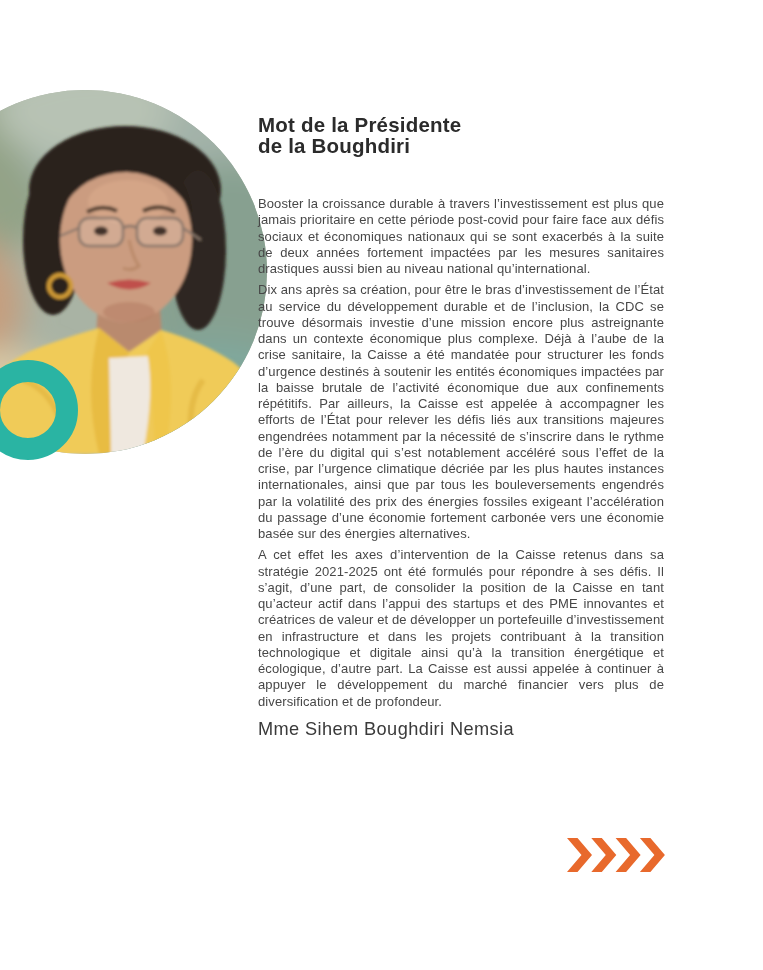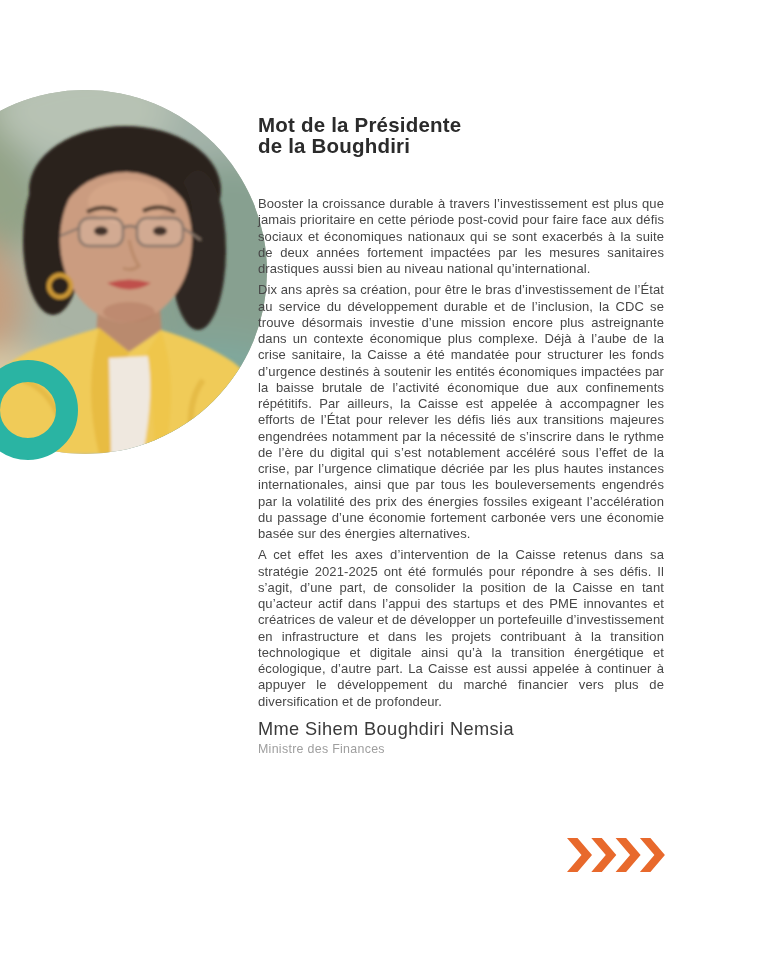--- a/index.html
+++ b/index.html
@@ -176,21 +176,20 @@
   </h1>
 
   <div class="body-copy">
     <p>Booster la croissance durable à travers l’investissement est plus que jamais prioritaire en cette période post-covid pour faire face aux défis sociaux et économiques nationaux qui se sont exacerbés à la suite de deux années fortement impactées par les mesures sanitaires drastiques aussi bien au niveau national qu’international.</p>
     <p>Dix ans après sa création, pour être le bras d’investissement de l’État au service du développement durable et de l’inclusion, la CDC se trouve désormais investie d’une mission encore plus astreignante dans un contexte économique plus complexe. Déjà à l’aube de la crise sanitaire, la Caisse a été mandatée pour structurer les fonds d’urgence destinés à soutenir les entités économiques impactées par la baisse brutale de l’activité économique due aux confinements répétitifs. Par ailleurs, la Caisse est appelée à accompagner les efforts de l’État pour relever les défis liés aux transitions majeures engendrées notamment par la nécessité de s’inscrire dans le rythme de l’ère du digital qui s’est notablement accéléré sous l’effet de la crise, par l’urgence climatique décriée par les plus hautes instances internationales, ainsi que par tous les bouleversements engendrés par la volatilité des prix des énergies fossiles exigeant l’accélération du passage d’une économie fortement carbonée vers une économie basée sur des énergies alternatives.</p>
     <p>A cet effet les axes d’intervention de la Caisse retenus dans sa stratégie 2021-2025 ont été formulés pour répondre à ses défis. Il s’agit, d’une part, de consolider la position de la Caisse en tant qu’acteur actif dans l’appui des startups et des PME innovantes et créatrices de valeur et de développer un portefeuille d’investissement en infrastructure et dans les projets contribuant à la transition technologique et digitale ainsi qu’à la transition énergétique et écologique, d’autre part. La Caisse est aussi appelée à continuer à appuyer le développement du marché financier vers plus de diversification et de profondeur.</p>
   </div>
 
   <div class="signature">
     <div class="sig-name">Mme Sihem Boughdiri Nemsia</div>
-    <div class="sig-role">Ministre des Finances</div>
   </div>
 
   <div class="chevrons">
     <svg viewBox="0 0 98 36" width="98" height="36" xmlns="http://www.w3.org/2000/svg">
       <g fill="#e8692c">
         <path d="M0 1 L10.5 1 L25 18 L10.5 35 L0 35 L14.5 18 Z"></path>
         <path d="M24.3 1 L34.8 1 L49.3 18 L34.8 35 L24.3 35 L38.8 18 Z"></path>
         <path d="M48.6 1 L59.1 1 L73.6 18 L59.1 35 L48.6 35 L63.1 18 Z"></path>
         <path d="M72.9 1 L83.4 1 L97.9 18 L83.4 35 L72.9 35 L87.4 18 Z"></path>
       </g>

